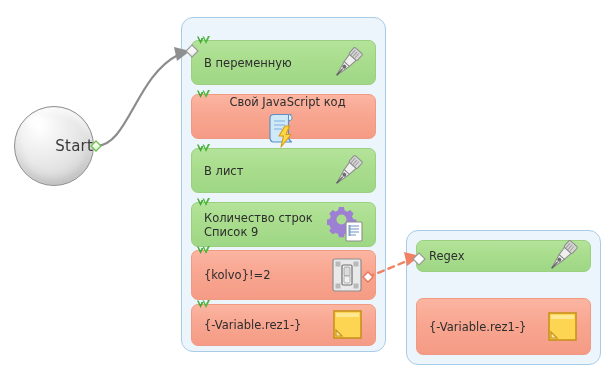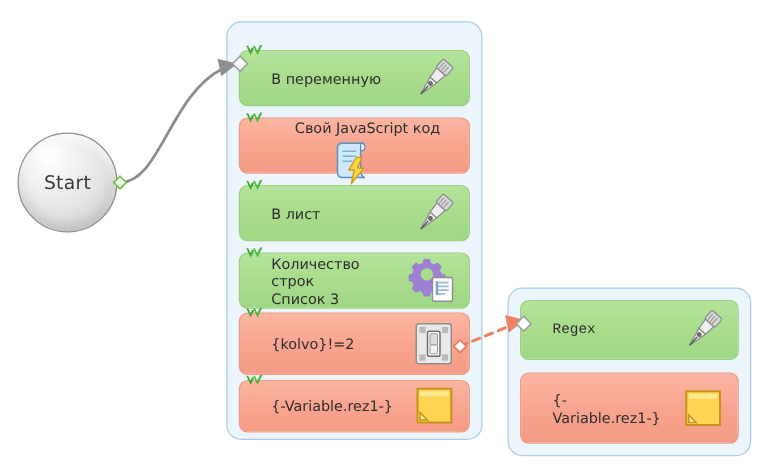--- a/index.html
+++ b/index.html
@@ -16,21 +16,21 @@
   #wires{position:absolute;left:0;top:0;width:606px;height:373px;pointer-events:none;z-index:5;}
 
   
   .start-node{
     position:absolute;
     width:80px;height:80px;
     border-radius:50%;
     border:1px solid #8d8d8d;
     background:radial-gradient(circle at 32% 26%, #ffffff 0%, #f2f2f2 26%, #e2e2e2 58%, #cdcdcd 86%, #c4c4c4 100%);
     box-shadow:inset 0 -5px 9px rgba(150,150,150,.35), inset 0 4px 7px rgba(255,255,255,.95);
-    display:flex;align-items:center;justify-content:center;
+    display:flex;align-items:center;justify-content:flex-end;
     box-sizing:border-box;
   }
   .start-node .glare{
     position:absolute;left:11px;top:8px;width:26px;height:16px;
     border-radius:50%;
     background:radial-gradient(ellipse at 40% 40%, rgba(255,255,255,.95) 0%, rgba(255,255,255,0) 72%);
     pointer-events:none;
   }
   .start-label{
     font-size:15px;color:#3a3a3a;letter-spacing:.2px;position:relative;z-index:2;
@@ -57,27 +57,26 @@
   .block.green{
     background:linear-gradient(to bottom,#b4e39a 0%,#a9dd8d 45%,#9ed785 100%);
     border:1px solid #9ad07f;
   }
   .block.red{
     background:linear-gradient(to bottom,#fbb5a1 0%,#f8a691 45%,#f59b85 100%);
     border:1px solid #f09a83;
   }
   .block-text{
     flex:1 1 auto;
-    padding-left:1px;
+    padding-left:12px;
     padding-right:4px;
     font-size:11.5px;
     color:#2d2d2d;
     line-height:14px;
     white-space:pre-line;
-    margin-left:24px;
   }
   .block-icon{
     flex:0 0 auto;
     width:40px;height:40px;
     margin-right:8px;
     position:relative;
   }
   .check{
     position:absolute;
     left:4px;top:-7px;
@@ -187,21 +186,21 @@
       </svg>
     </span>
   </div>
 
   <div class="block green" style="left:191px;top:202px;width:185px;height:45px;">
     <svg class="check" viewBox="0 0 30 28">
       <path d="M2 5 L9 20 L15 8 L11 8 L9 13 L5 5 Z" fill="#3faa32"></path>
       <path d="M13 5 L20 20 L28 4 L24 4 L19.5 13 L16 5 Z" fill="#4db83c"></path>
     </svg>
     <span class="block-text">Количество строк
-Список 3</span>
+Список 9</span>
     <span class="block-icon">
       <svg viewBox="0 0 40 40" width="40" height="40">
         <g fill="#9d7fd4">
           <path d="M17 5 h6 l1 4 a10 10 0 0 1 3 1.6 l3.6-2 4.2 4.2 -2 3.6 a10 10 0 0 1 1.6 3 l4 1 v6 l-4 1 a10 10 0 0 1-1.6 3 l2 3.6 -4.2 4.2 -3.6-2 a10 10 0 0 1-3 1.6 l-1 4 h-6 l-1-4 a10 10 0 0 1-3-1.6 l-3.6 2 -4.2-4.2 2-3.6 a10 10 0 0 1-1.6-3 l-4-1 v-6 l4-1 a10 10 0 0 1 1.6-3 l-2-3.6 4.2-4.2 3.6 2 a10 10 0 0 1 3-1.6 Z" transform="translate(-2,-2) scale(0.82)"></path>
         </g>
         <circle cx="14.5" cy="14.5" r="5" fill="#a9dd8d"></circle>
         <g>
           <rect x="19" y="17" width="16" height="19" rx="1.2" fill="#ffffff" stroke="#8e8e8e" stroke-width="1.1"></rect>
           <path d="M22 21 h10 M22 24 h10 M22 27 h10 M22 30 h7" stroke="#9db8d6" stroke-width="1.4"></path>
           <rect x="21.5" y="20" width="2" height="11" fill="#7fa2c7"></rect>
@@ -238,21 +237,21 @@
     <span class="block-text">{-Variable.rez1-}</span>
     <span class="block-icon">
       <svg viewBox="0 0 40 40" width="40" height="40">
         <rect x="7" y="6" width="27" height="27" fill="#fdd552" stroke="#c9921c" stroke-width="1.6"></rect>
         <rect x="9" y="8" width="23" height="4" fill="#fee892"></rect>
         <path d="M9 25 L9 31 L15 31 Z" fill="#fbe9a8" stroke="#c9921c" stroke-width="1.2"></path>
       </svg>
     </span>
   </div>
 
-  <div class="block green" style="left:416px;top:240px;width:175px;height:48px;font-family:Liberation Mono, monospace;">
+  <div class="block green" style="left:416px;top:240px;width:175px;height:32px;">
     <span class="block-text">Regex</span>
     <span class="block-icon">
       <svg viewBox="0 0 40 40" width="40" height="40">
         <g transform="rotate(42 20 20)">
           <rect x="15" y="3" width="11" height="9" rx="1.5" fill="#d7d7d7" stroke="#8b8b8b" stroke-width="1"></rect>
           <path d="M16 12 L25 12 L24 21 L17 21 Z" fill="#efefef" stroke="#8b8b8b" stroke-width="1"></path>
           <path d="M17 21 L24 21 L20.5 36 Z" fill="#f7f7f7" stroke="#8b8b8b" stroke-width="1"></path>
           <circle cx="20.5" cy="24.5" r="2" fill="#6e6e6e"></circle>
           <path d="M20.5 27 L20.5 36" stroke="#5c5c5c" stroke-width="1.2"></path>
           <path d="M17.5 5 L17.5 11" stroke="#9d9d9d" stroke-width="1"></path>

